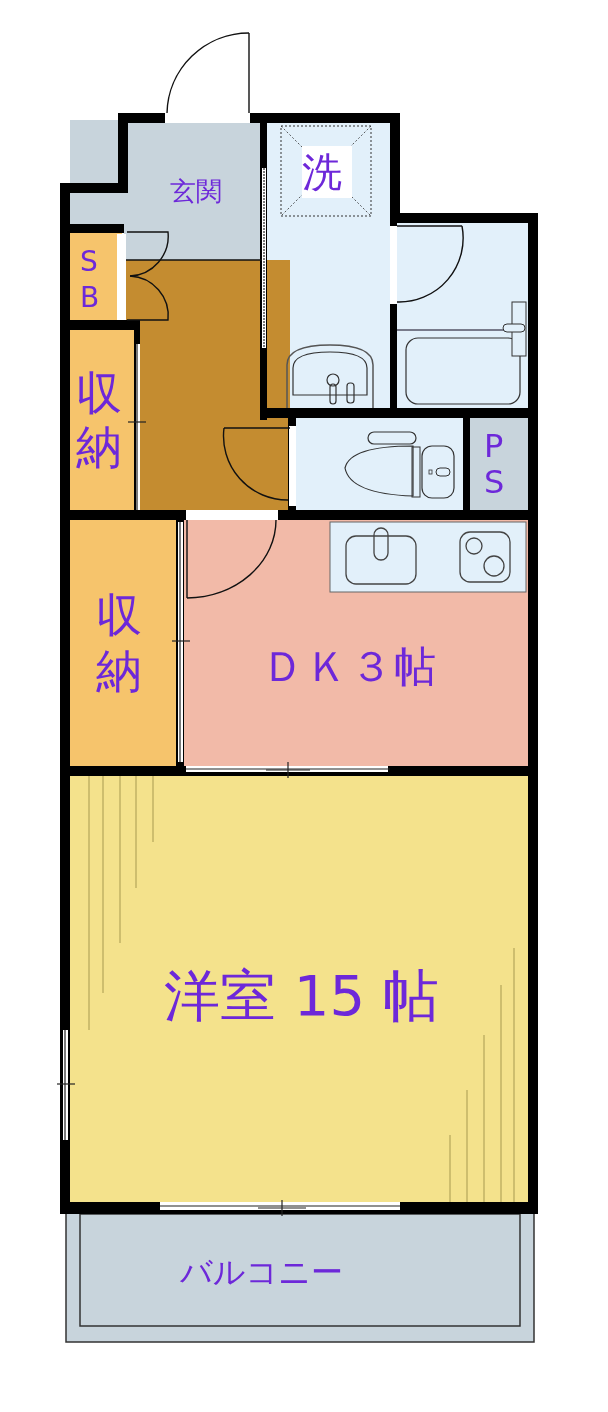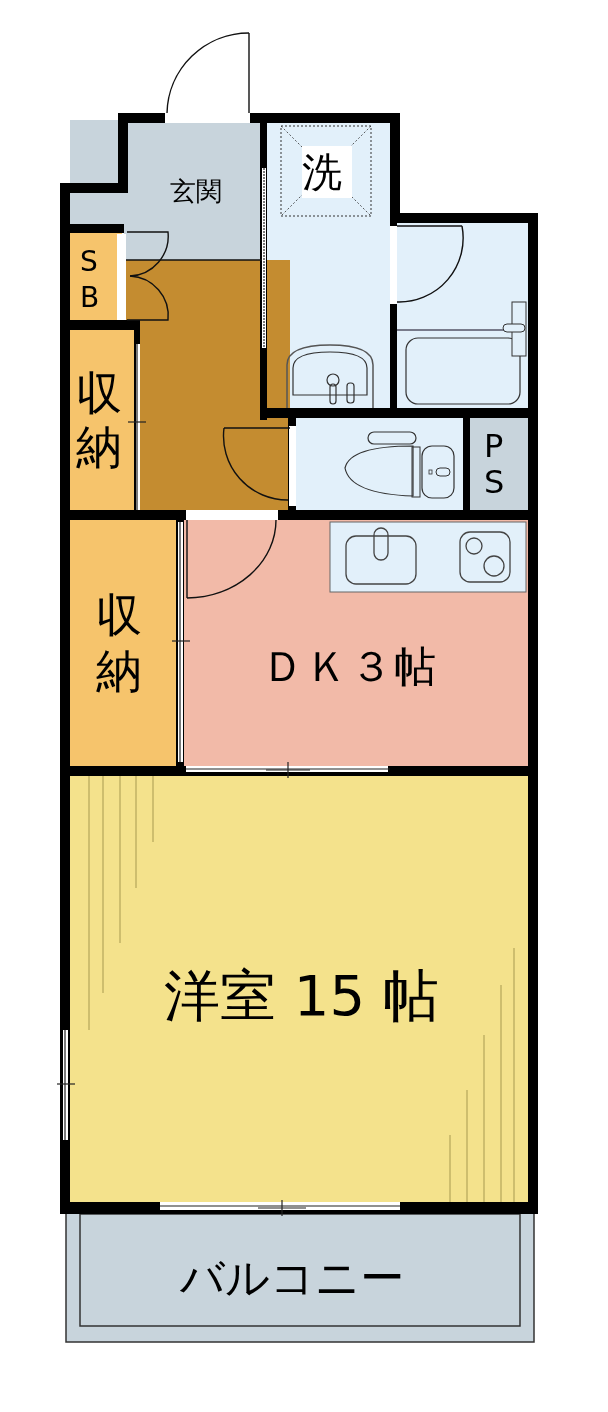--- a/index.html
+++ b/index.html
@@ -1,18 +1,18 @@
 <!DOCTYPE html>
 <html><head>
 <meta charset="utf-8">
 <style>
   html,body{margin:0;padding:0;background:#ffffff;}
   body{width:608px;height:1412px;position:relative;overflow:hidden;font-family:"DejaVu Sans",sans-serif;}
   svg{position:absolute;left:0;top:0;}
-  .lbl{position:absolute;color:#000000;font-family:"DejaVu Sans",sans-serif;line-height:1;text-align:center;white-space:nowrap;}
+  .lbl{position:absolute;color:#6d28d9;font-family:"DejaVu Sans",sans-serif;line-height:1;text-align:center;white-space:nowrap;}
 </style>
 </head>
 <body>
 
 <svg width="608" height="1412" viewBox="0 0 608 1412" xmlns="http://www.w3.org/2000/svg">
 
   <g>
     <rect x="66" y="1210" width="468" height="132" fill="#c8d4dc" stroke="#333" stroke-width="1.5"></rect>
     <rect x="80" y="1214" width="440" height="112" fill="none" stroke="#333" stroke-width="1.5"></rect>
   </g>
@@ -181,13 +181,13 @@
 <div class="lbl" style="left:484px;top:430px;font-size:32px;">P</div>
 <div class="lbl" style="left:484px;top:466px;font-size:32px;">S</div>
 
 <div class="lbl" style="left:96px;top:592px;font-size:46px;">収</div>
 <div class="lbl" style="left:96px;top:648px;font-size:46px;">納</div>
 
 <div class="lbl" style="left:262px;top:646px;font-size:42px;letter-spacing:2px;">ＤＫ３帖</div>
 
 <div class="lbl" style="left:164px;top:968px;font-size:56px;">洋室 15 帖</div>
 
-<div class="lbl" style="left:180px;top:1256px;font-size:44px;">バルコニー</div>
+<div class="lbl" style="left:180px;top:1256px;font-size:32px;">バルコニー</div>
 
 </body></html>

